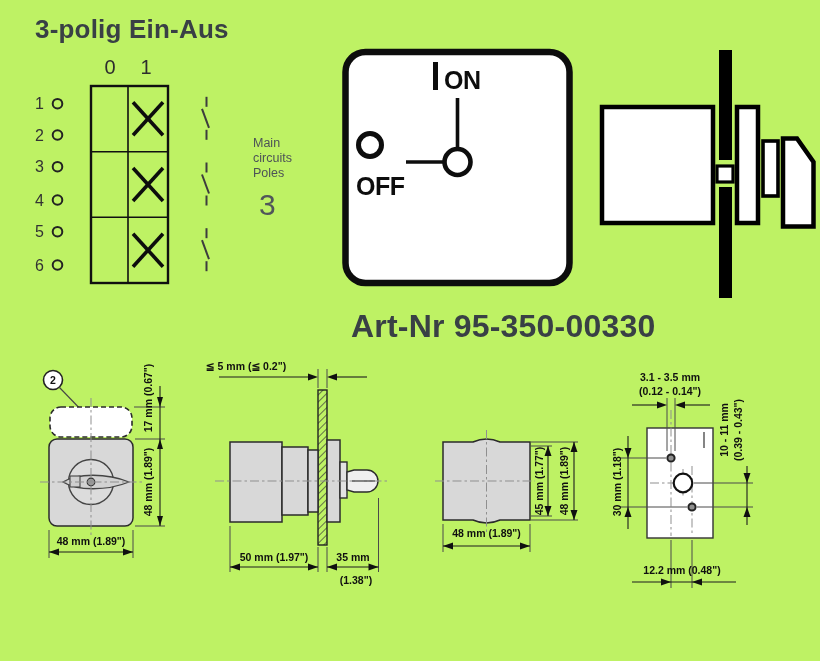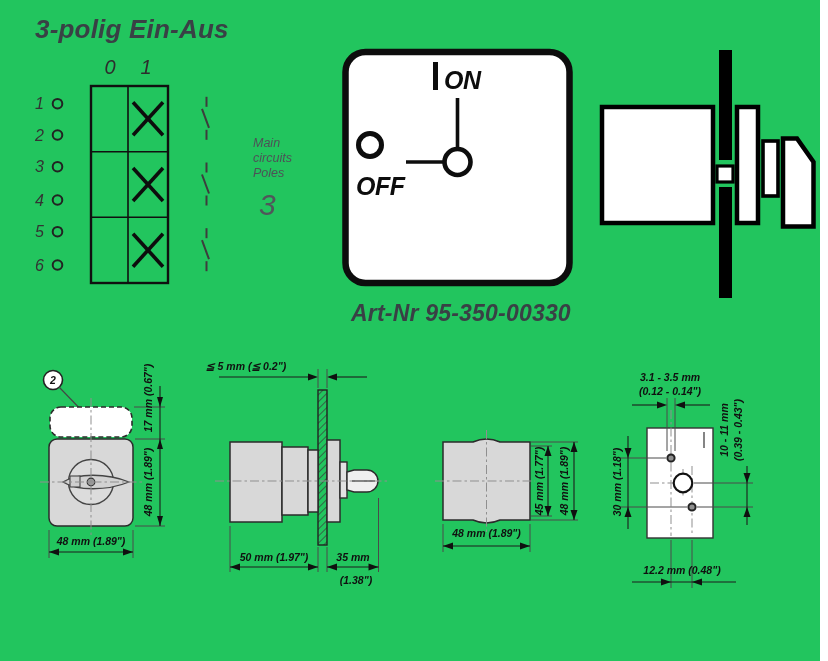--- a/index.html
+++ b/index.html
@@ -1,20 +1,20 @@
 <!DOCTYPE html>
 <html><head>
 <meta charset="utf-8">
 <style>
   html,body{margin:0;padding:0;background:#fff;}
-  .page{position:relative;width:820px;height:661px;background:#22c55e;
-        font-family:"Liberation Sans",sans-serif;overflow:hidden;font-style:italic;}
+  .page{position:relative;width:820px;height:661px;background:#bef264;
+        font-family:"Liberation Sans",sans-serif;overflow:hidden;}
   .page-title{position:absolute;left:35px;top:14px;font-size:26px;font-weight:bold;
               color:#394045;letter-spacing:0.2px;}
-  .art-nr{position:absolute;left:351px;top:300px;font-size:23px;font-weight:bold;
+  .art-nr{position:absolute;left:351px;top:308px;font-size:32px;font-weight:bold;
           color:#394045;letter-spacing:0.2px;}
   .main-circuits{position:absolute;left:253px;top:136px;color:#4d5257;font-size:12.5px;line-height:15px;}
   .poles-value{margin-top:9px;padding-left:6px;font-size:30px;color:#50565a;line-height:30px;}
   svg{position:absolute;overflow:visible;}
   svg text{font-family:"Liberation Sans",sans-serif;}
   .dimtext{font-size:10.5px;font-weight:bold;fill:#101010;}
   .cl{stroke:#8f8f8f;stroke-width:1;stroke-dasharray:9 3 2.5 3;fill:none;}
   .ext{stroke:#4a4a4a;stroke-width:1;fill:none;}
   .dim{stroke:#1d1d1d;stroke-width:1.1;fill:none;}
   .arr{fill:#101010;stroke:none;}

